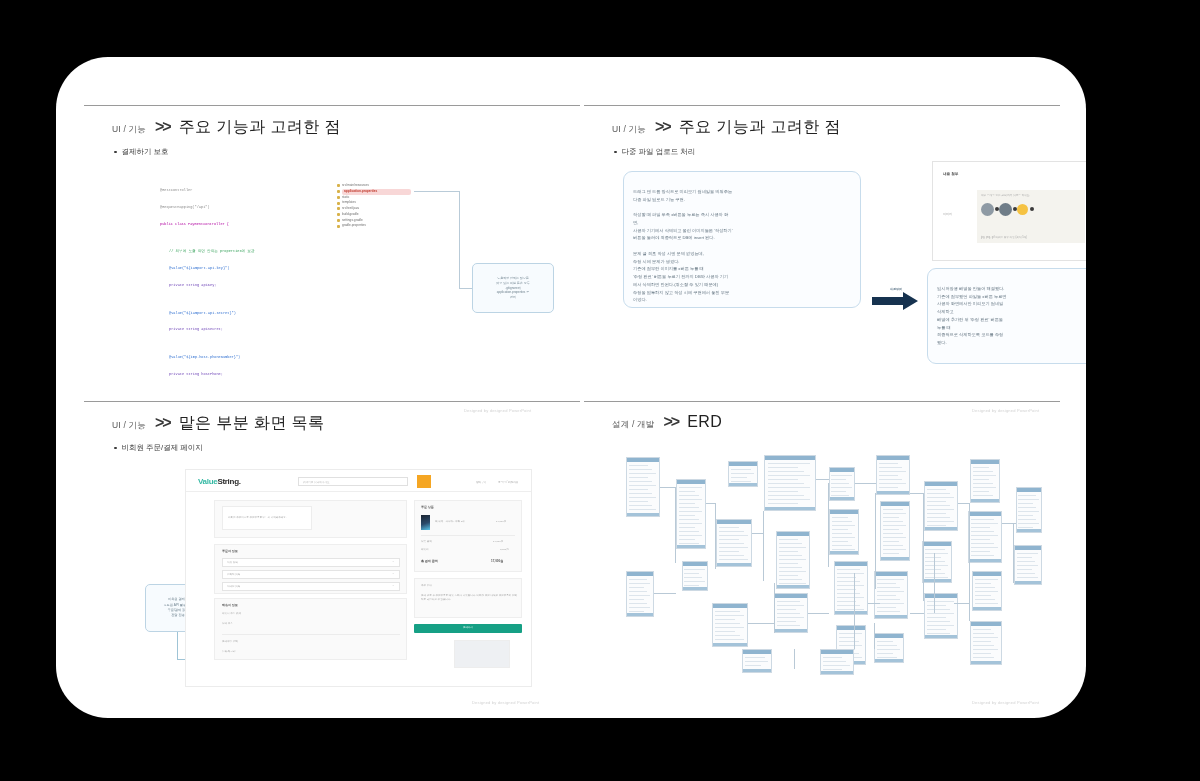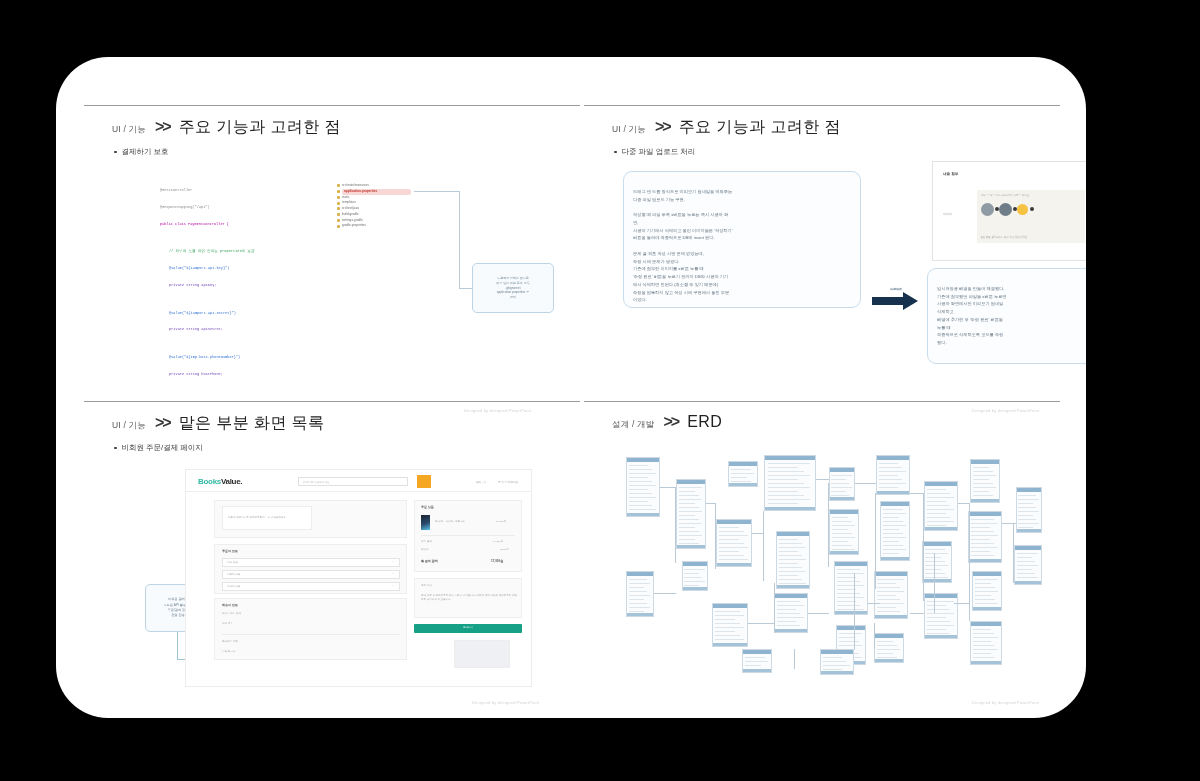--- a/index.html
+++ b/index.html
@@ -282,21 +282,21 @@
 전달 전송</span>
     </div>
     <div class="conn" style="left:93px; top:231px; width:.8px; height:28px;"></div>
     <div class="conn" style="left:93px; top:258px; width:36px; height:.8px;"></div>
     <div class="greendot" style="left:128px; top:191px;"></div>
 
     <div class="mock" style="left:101px; top:68px; width:347px; height:218px;">
 
       <div class="mock-topbar" style="left:0; top:0; width:100%; height:22px;"></div>
       <div class="logo blur" style="left:12px; top:7px;">
-        <span class="t1">Books</span><span class="t2">Value.</span>
+        <span class="t1">Value</span><span class="t2">String.</span>
       </div>
       <div class="srch" style="left:112px; top:7px; width:110px; height:9px;"></div>
       <div class="srch-ph blur" style="left:117px; top:10px;">검색어를 입력해주세요</div>
       <div class="obtn" style="left:231px; top:5px; width:14px; height:13px;"></div>
       <div class="mock-nav blur" style="left:290px; top:10px;">장바구니</div>
       <div class="mock-nav blur" style="left:312px; top:10px;">로그인 / 회원가입</div>
 
       <div class="card" style="left:28px; top:30px; width:193px; height:38px;"></div>
       <div class="card-in" style="left:36px; top:36px; width:90px; height:24px;"></div>
       <div class="lbl-s blur" style="left:42px; top:46px;">비회원 주문이므로 주문번호를 반드시 기억해주세요.</div>

